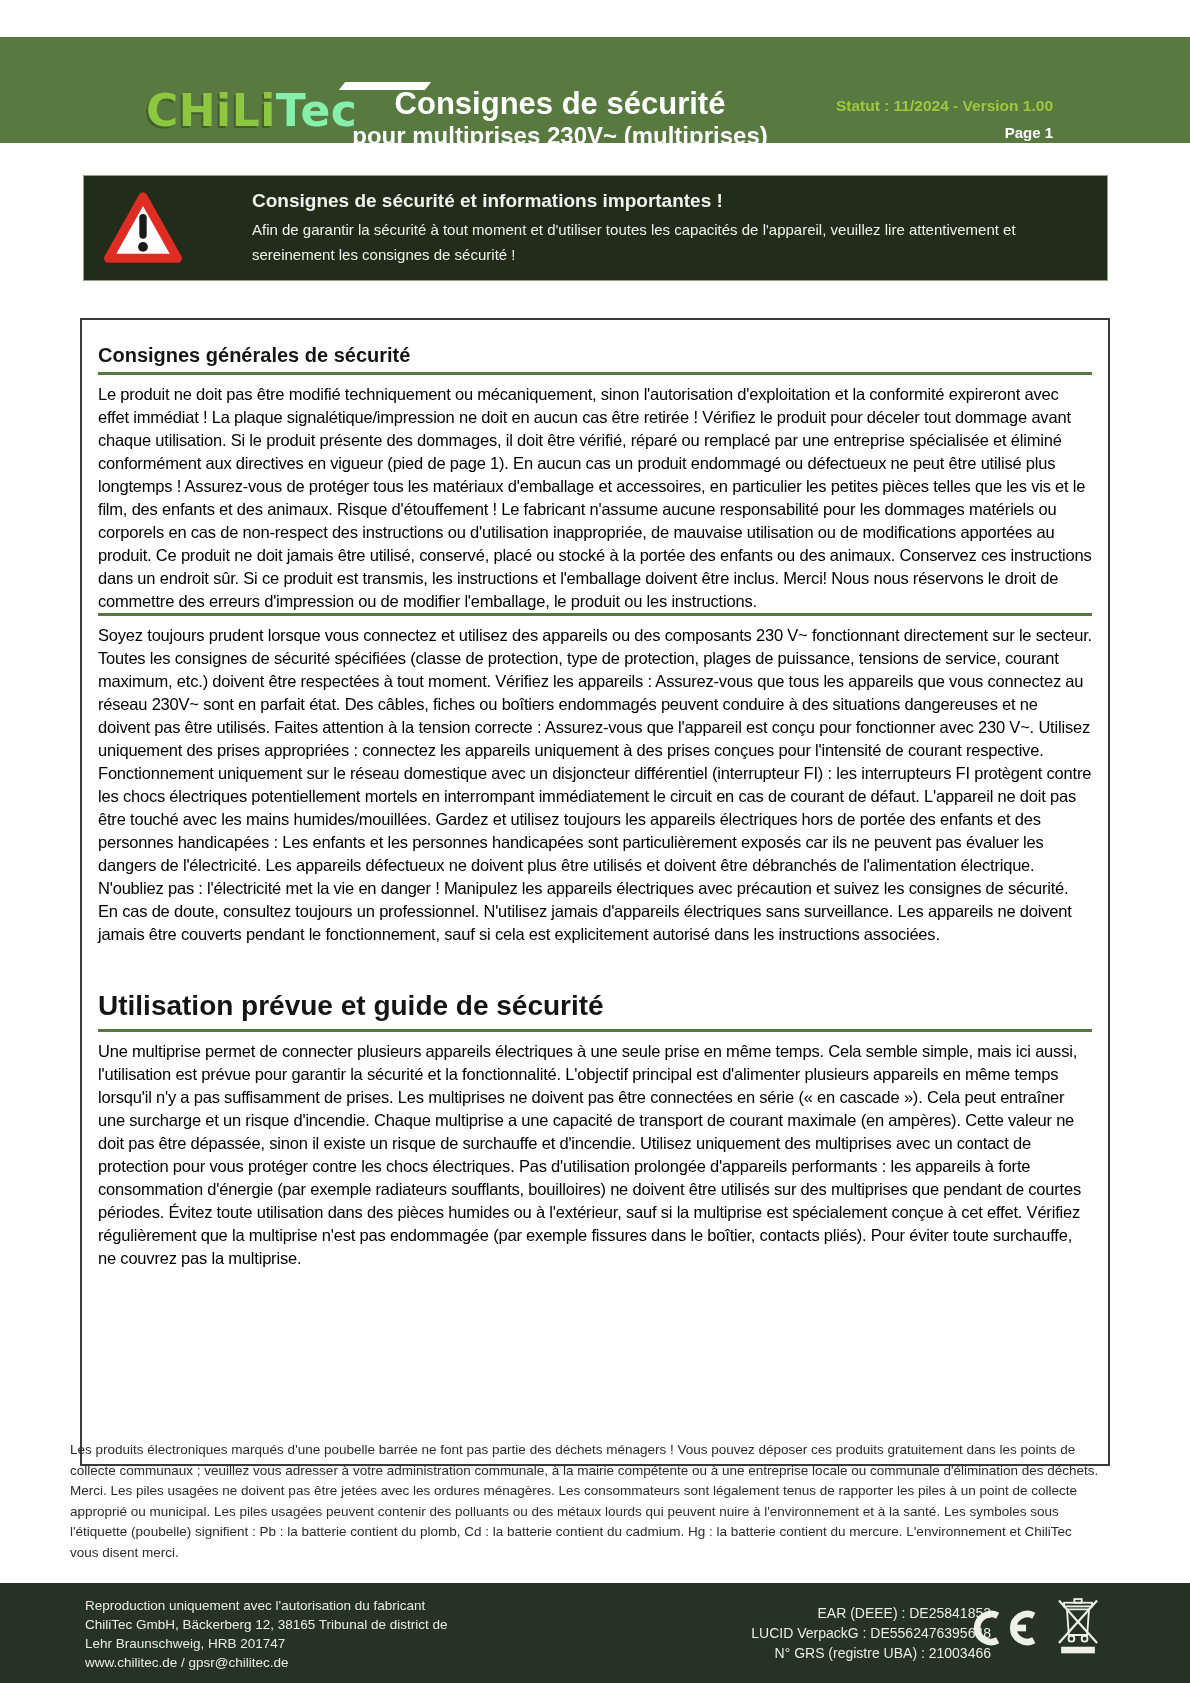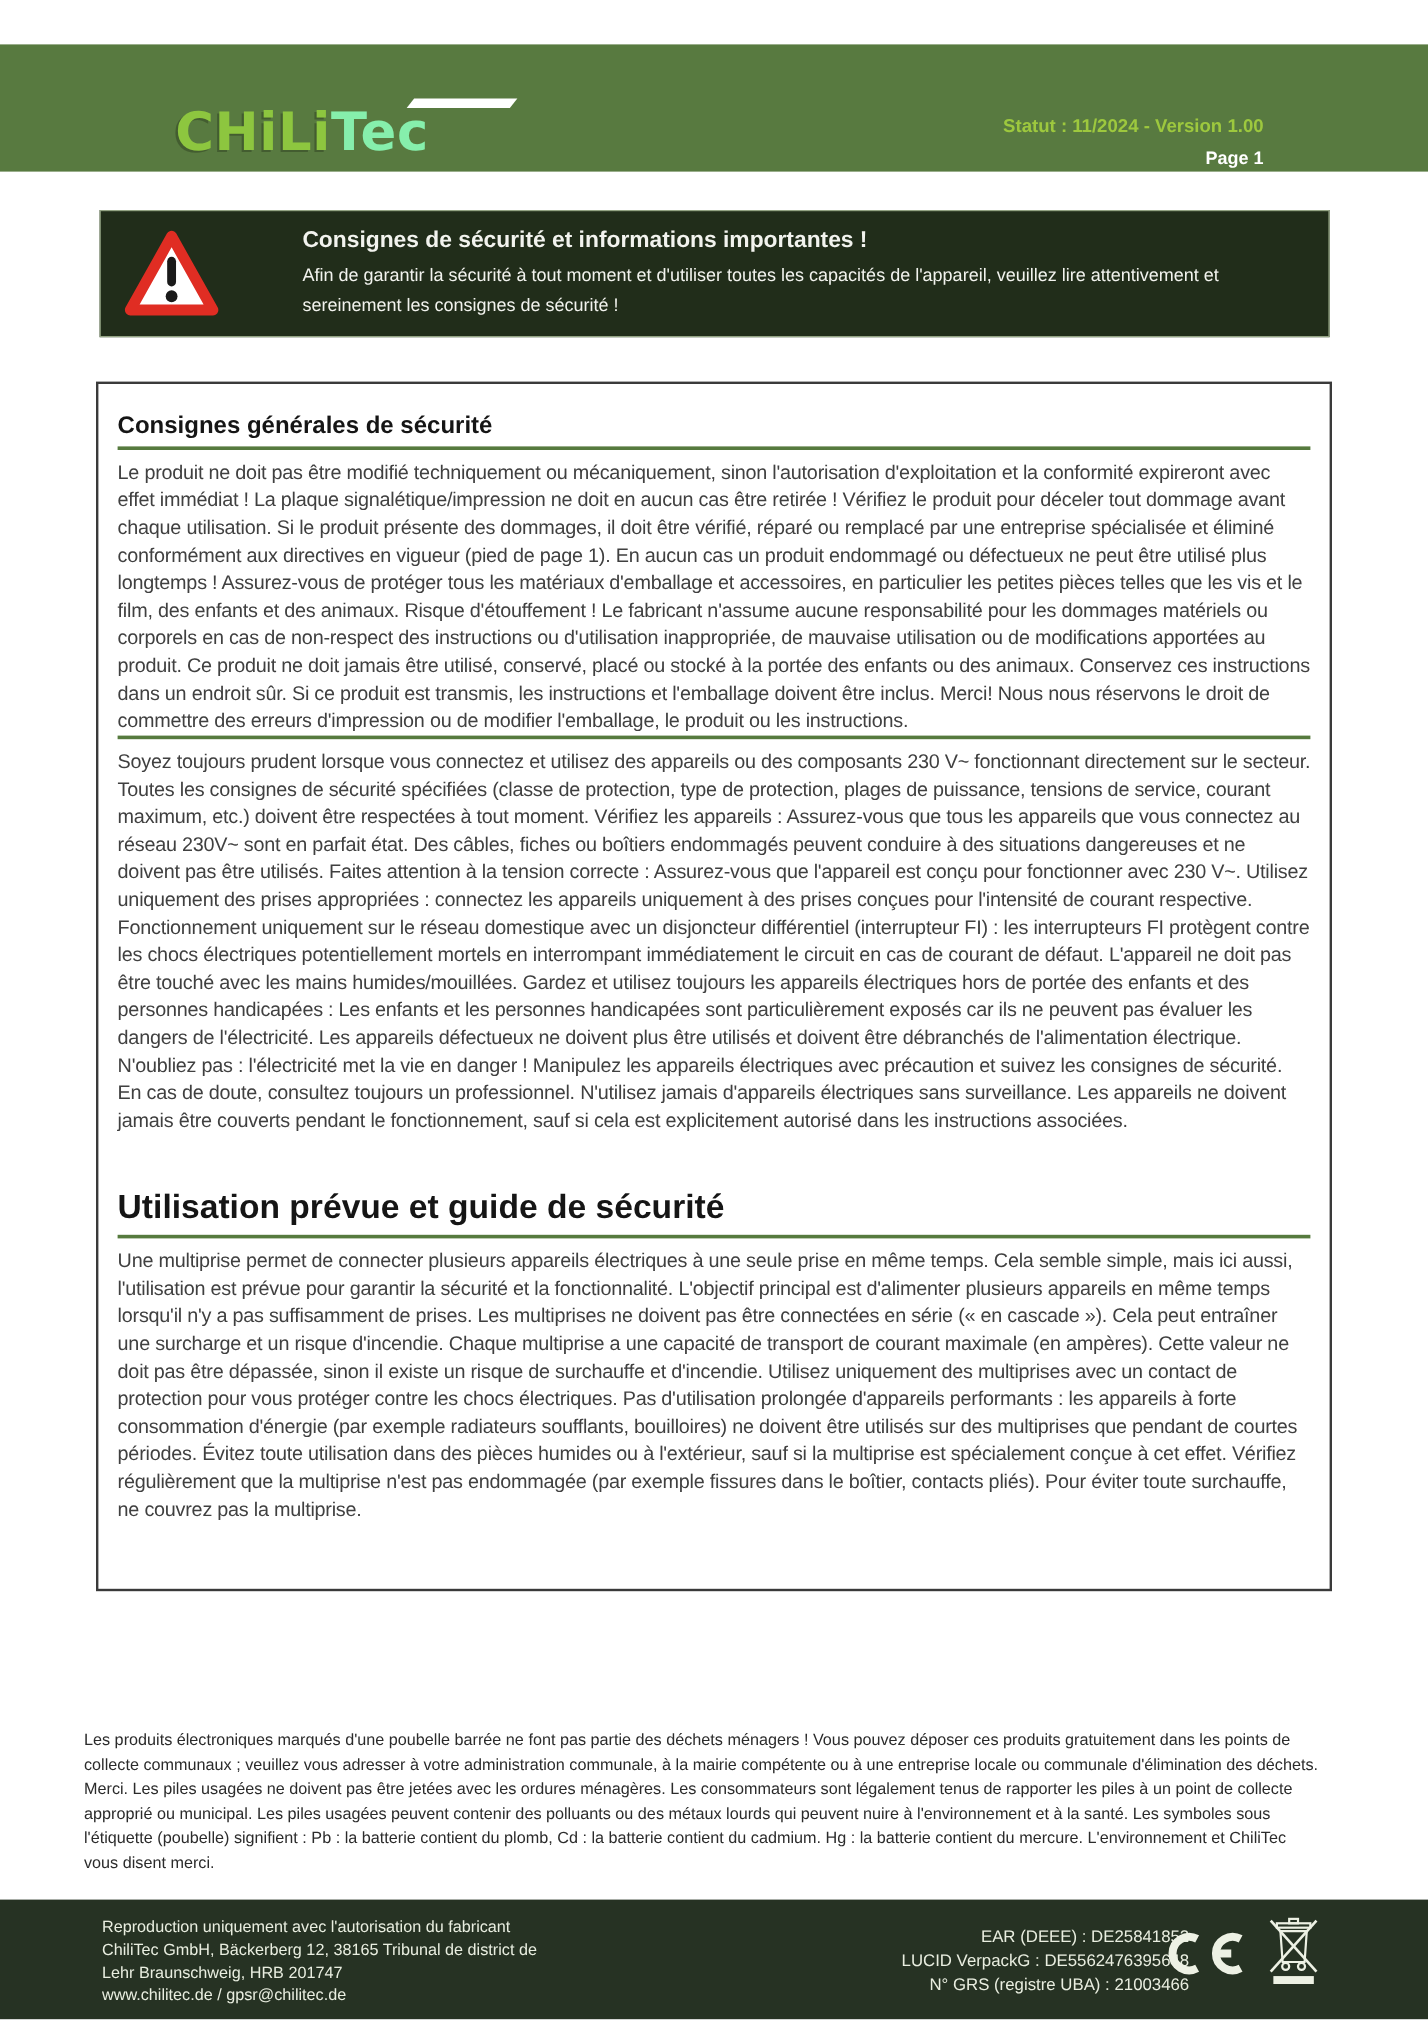--- a/index.html
+++ b/index.html
@@ -28,29 +28,29 @@
     background:#212d1a; border:1px solid #93a383; box-sizing:border-box;
     display:flex; align-items:center;gap:40px;
   }
   .warn-icon { flex:0 0 auto; width:82px; height:76px; margin-left:18px; }
   .warn-text { margin-left:28px; margin-right:16px; color:#f2f3ee; }
   .warn-title { font-weight:bold; font-size:19px; margin-bottom:5px; }
   .warn-body { font-size:15px; line-height:25px; }
 
   
   .mainbox {
-    position:absolute; left:80px; top:318px; width:1030px; height:1008px;
+    position:absolute; left:80px; top:318px; width:1030px; height:1148px;
     border:2px solid #3a3a3a; box-sizing:border-box; background:#ffffff;
     padding:12px 16px 0 16px; overflow:hidden;
   }
   .h-med   { margin:12px 0 5px 0; font-size:20px;   font-weight:bold; color:#151515; }
   .h-small { margin:40px 0 5px 0; font-size:17.5px; font-weight:bold; color:#151515; }
   .h-big   { margin:44px 0 7px 0; font-size:28px;   font-weight:bold; color:#151515; }
   .rule { height:0; border-top:3px solid #567a3e; margin:0 0 8px 0; }
-  .body { margin:0; font-size:16.5px; line-height:23px; color:#404040; letter-spacing:-0.2px; }
+  .body { margin:0; font-size:16.5px; line-height:23px; color:#000000; letter-spacing:-0.2px; }
 
   
   .disposal {
     position:absolute; left:70px; top:1440px; width:1032px;
     margin:0; font-size:13.5px; line-height:20.5px; color:#2b2b2b;
   }
 
   
   .bottombar { position:absolute; left:0; top:1583px; width:1190px; height:100px; background:#263223; color:#e9eee0;padding-left:36px; }
   .foot-left { position:absolute; left:85px; top:13px; font-size:13.5px; line-height:19px; }
@@ -60,20 +60,24 @@
 </style>
 </head>
 <body>
 
 <div class="page">
 
   <header class="topbar">
     <div class="logo">
       <span class="logo-green">CHiLi</span><span class="logo-white">Tec</span>
       <span class="logo-swoosh"></span>
+    </div>
+    <div class="titles">
+      <div class="doc-title">Consignes de sécurité</div>
+      <div class="doc-subtitle">pour multiprises 230V~ (multiprises)</div>
     </div>
     <div class="meta">
       <div class="status">Statut : 11/2024 - Version 1.00</div>
       <div class="pagenum">Page 1</div>
     </div>
   </header>
 
   <section class="warning">
     <svg class="warn-icon" viewBox="0 0 100 92" aria-hidden="true">
       <path d="M50 8 L92 83 L8 83 Z" fill="#ffffff" stroke="#e02d23" stroke-width="11" stroke-linejoin="round"></path>

